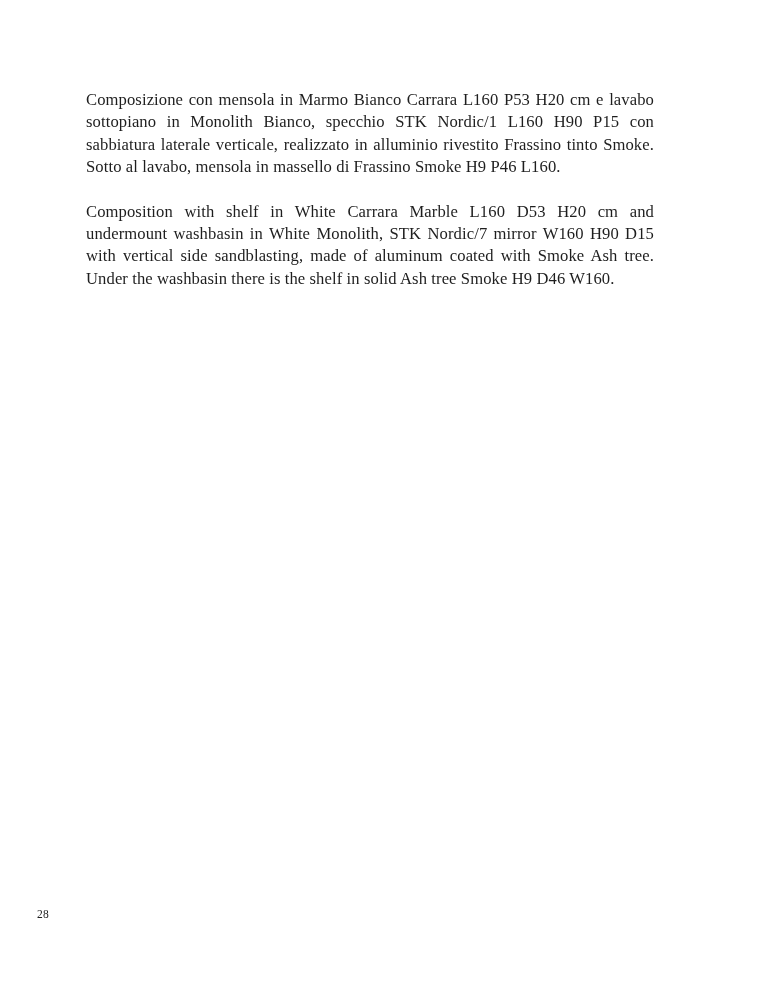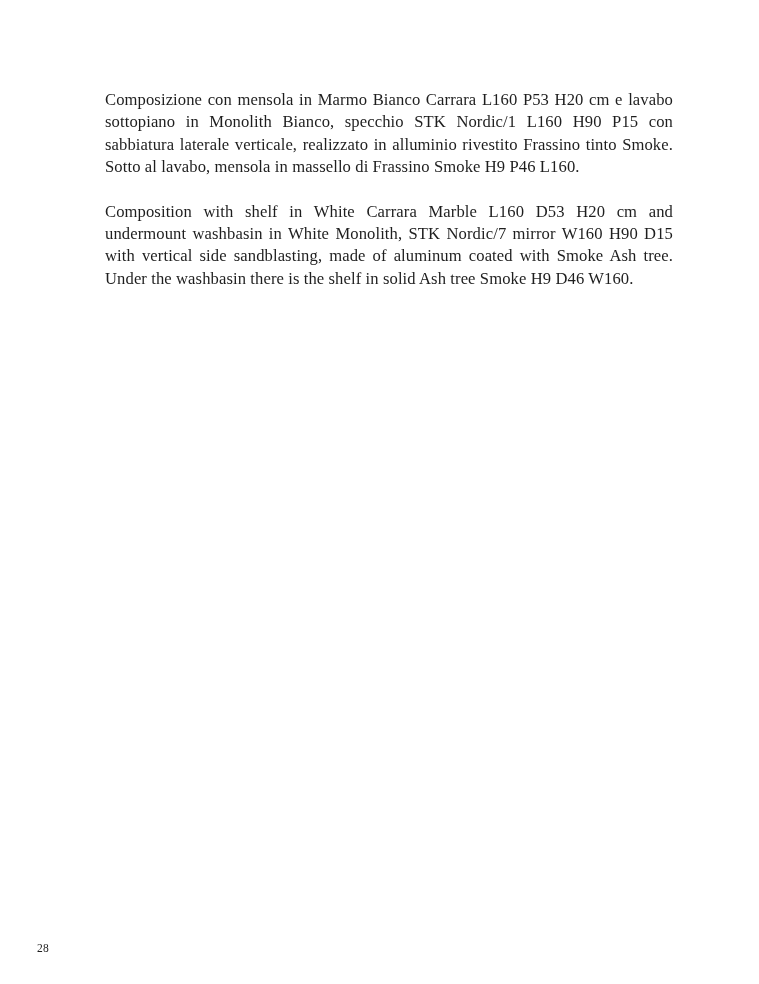--- a/index.html
+++ b/index.html
@@ -9,37 +9,37 @@
   body {
     width: 759px;
     height: 984px;
     background: #ffffff;
     position: relative;
     overflow: hidden;
     font-family: "Liberation Serif", "DejaVu Serif", serif;
   }
   .text-block {
     position: absolute;
-    left: 105px;
+    left: 86px;
     top: 89px;
     width: 568px;
     color: #1e1e1e;
   }
   .text-block p {
     margin: 0 0 22px 0;
     font-size: 16.6px;
     line-height: 22.4px;
     text-align: justify;
     text-align-last: left;
     letter-spacing: 0.1px;
   }
   .page-number {
     position: absolute;
     left: 37px;
-    top: 942px;
+    top: 908px;
     font-size: 11.5px;
     color: #1e1e1e;
     letter-spacing: 0.3px;
   }
 </style>
 </head>
 <body>
 
 <div class="text-block">
   <p>Composizione con mensola in Marmo Bianco Carrara L160 P53 H20 cm e lavabo sottopiano in Monolith Bianco, specchio STK Nordic/1 L160 H90 P15 con sabbiatura laterale verticale, realizzato in alluminio rivestito Frassino tinto Smoke. Sotto al lavabo, mensola in massello di Frassino Smoke H9 P46 L160.</p>

